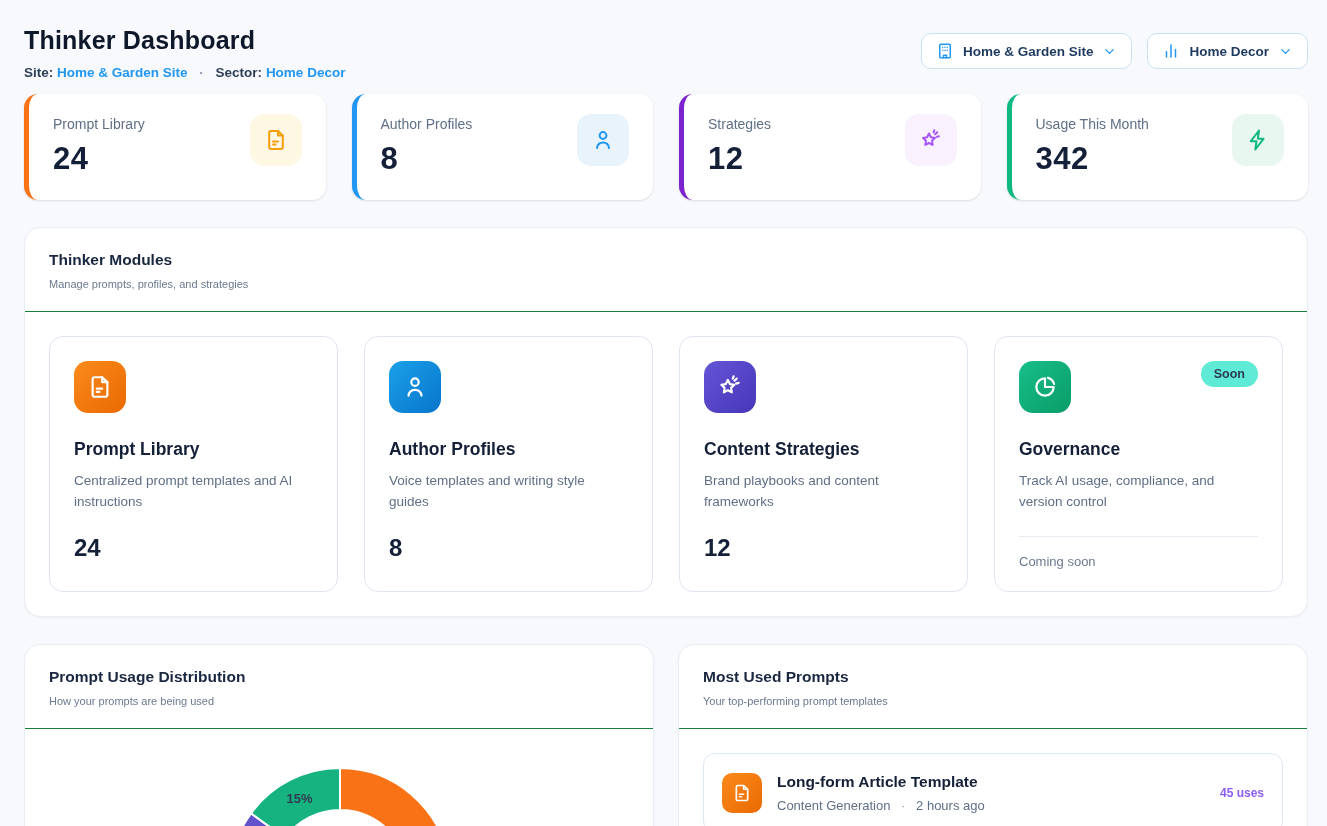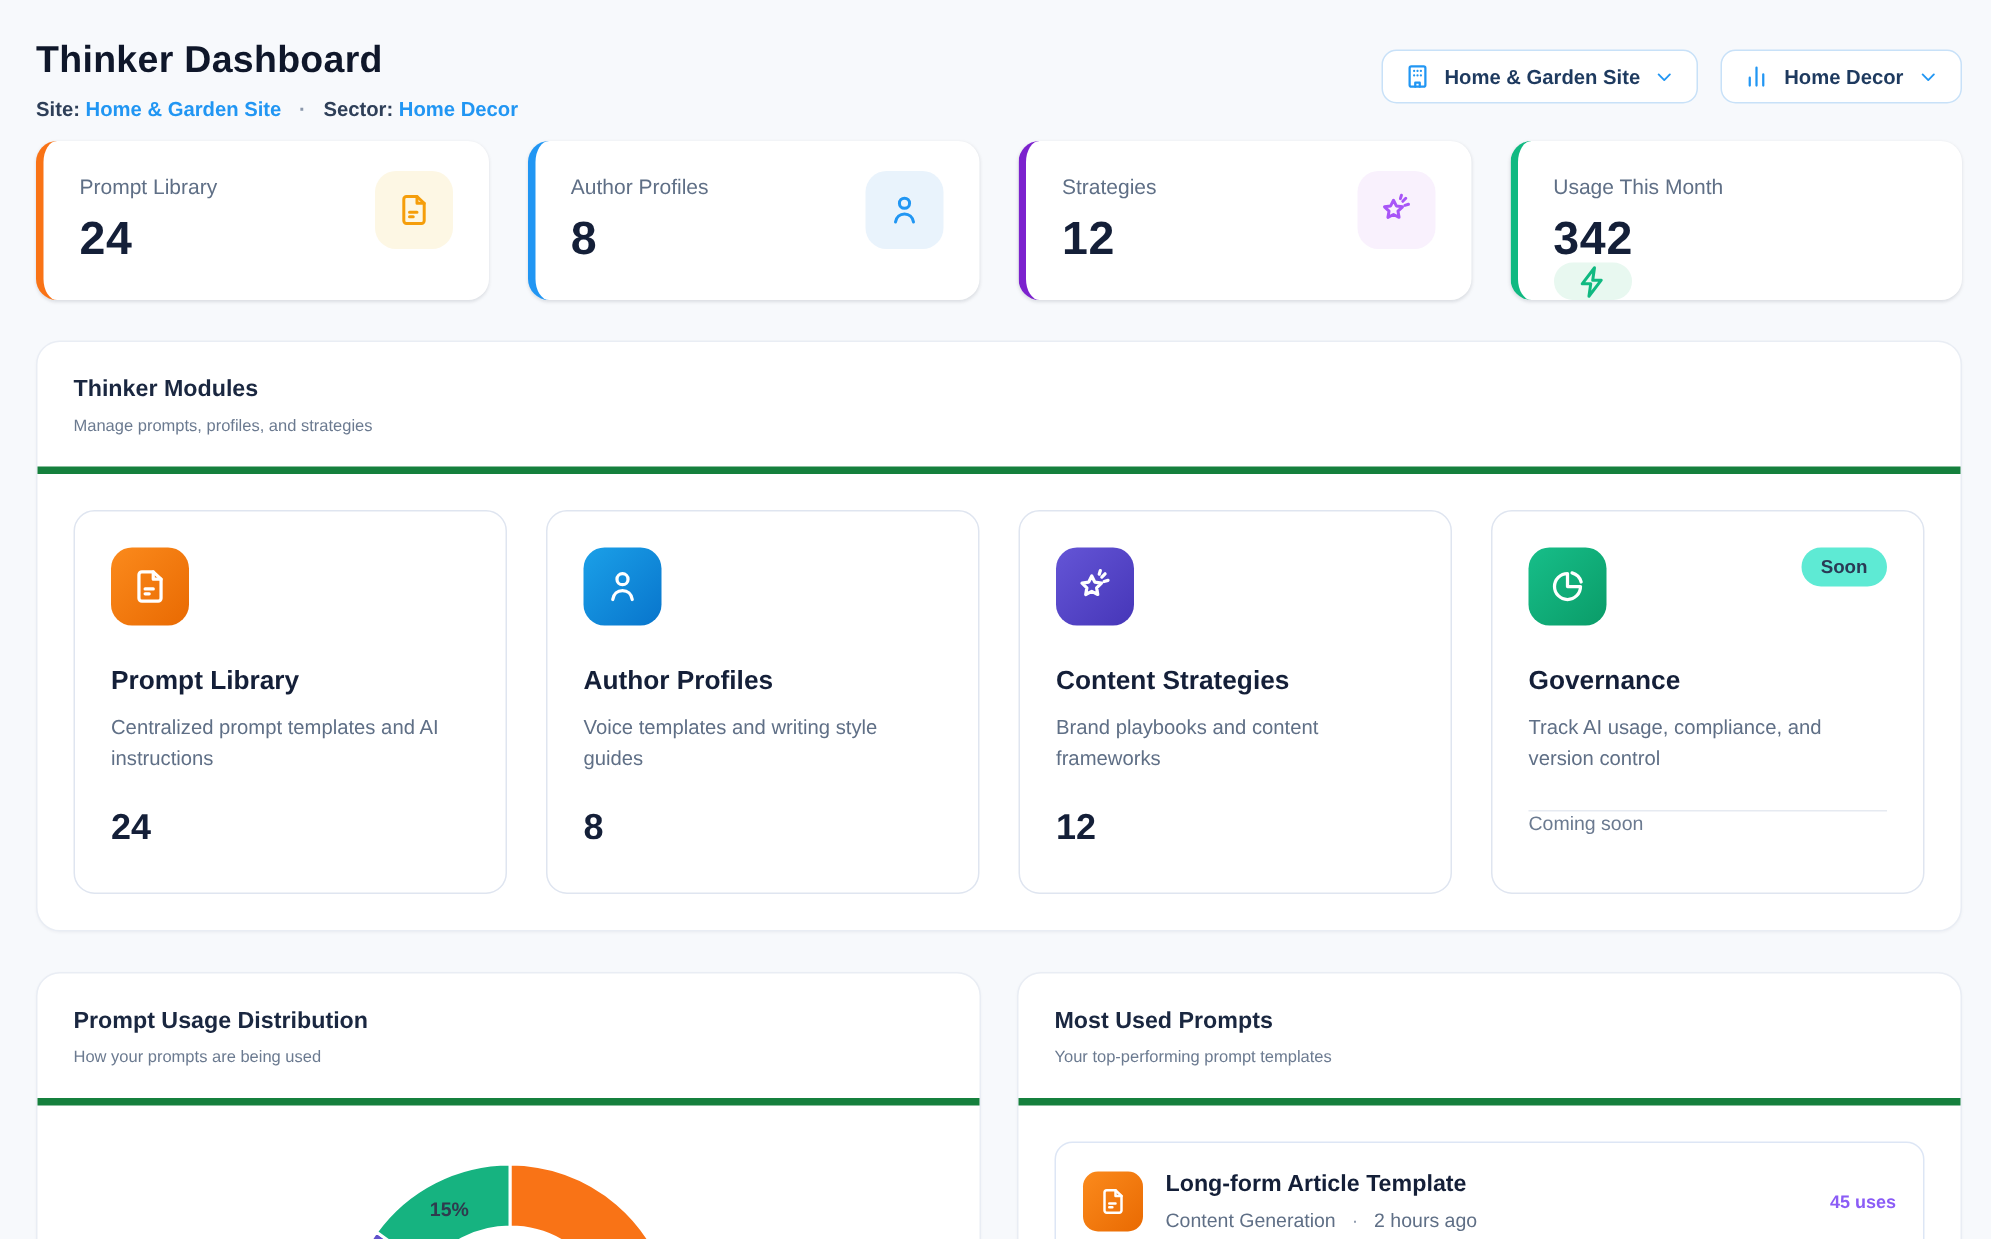--- a/index.html
+++ b/index.html
@@ -31,36 +31,36 @@
   .stats-row { display:flex; gap:26px; margin-top:14px; }
   .stat-card {
     flex:1; background:#fff; border-radius:14px; height:106px;
     box-shadow:0 1px 3px rgba(16,24,40,.07), 0 1px 2px rgba(16,24,40,.05);
     border-left:5px solid #ccc; padding:22px 24px 0 24px;
     display:flex; justify-content:space-between; align-items:flex-start;
   }
   .stat-card.orange { border-left-color:#F97316; }
   .stat-card.blue   { border-left-color:#2196F3; }
   .stat-card.purple { border-left-color:#7C22CE; }
-  .stat-card.green  { border-left-color:#10B981;flex-direction:column; }
+  .stat-card.green  { border-left-color:#10B981; }
   .stat-label { font-size:14px; color:#5F6F86; font-weight:500; }
   .stat-value { font-size:31px; font-weight:800; color:#141F38; margin-top:9px; letter-spacing:.5px; }
   .stat-icon { width:52px; height:52px; border-radius:14px; display:flex; align-items:center; justify-content:center; margin-top:-2px; }
   .stat-icon.orange { background:#FDF7E4; color:#F59E0B; }
   .stat-icon.blue   { background:#E9F3FC; color:#2196F3; }
   .stat-icon.purple { background:#F9F1FD; color:#A855F7; }
   .stat-icon.green  { background:#E8F8F0; color:#10B981; }
   .stat-icon svg { stroke:currentColor; }
 
   
   .panel {
     background:#fff; border:1px solid #E9EDF4; border-radius:16px;
     box-shadow:0 1px 2px rgba(16,24,40,.04); margin-top:27px;
   }
-  .panel-header { padding:23px 24px 21px 24px; border-bottom:5px solid #15803d; }
+  .panel-header { padding:23px 24px 21px 24px; border-bottom:1px solid #15803d; }
   .panel-title { font-size:15.5px; font-weight:700; color:#1A2740; }
   .panel-subtitle { font-size:11px; color:#6B7A90; margin-top:9px; font-weight:500; }
 
   
   .modules-body { display:flex; gap:26px; padding:24px; }
   .module-card {
     flex:1; border:1.5px solid #DFE5F0; border-radius:14px; padding:24px;
     height:256px; position:relative; background:#fff; cursor:pointer;
   }
   .module-icon { width:52px; height:52px; border-radius:14px; display:flex; align-items:center; justify-content:center; }
@@ -69,21 +69,21 @@
   .grad-blue   { background:linear-gradient(135deg,#1BA0E8,#0875CC); }
   .grad-purple { background:linear-gradient(135deg,#6455D6,#4636B8); }
   .grad-green  { background:linear-gradient(135deg,#17BE89,#0A9C68); }
   .module-title { font-size:17.5px; font-weight:800; color:#141F38; margin-top:26px; }
   .module-desc { font-size:13.5px; color:#5F6F86; margin-top:11px; line-height:1.55; font-weight:500; }
   .module-count { font-size:24px; font-weight:800; color:#141F38; margin-top:21px; }
   .soon-badge {
     position:absolute; top:24px; right:24px; background:#5eead4; color:#2A3A55;
     font-size:12.5px; font-weight:700; padding:6px 13px; border-radius:999px;
   }
-  .module-footer { margin-top:23px; border-top:1px solid #E6EAF1; font-size:13px; color:#6B7A90; font-weight:500; }
+  .module-footer { margin-top:23px; border-top:1px solid #E6EAF1; padding-top:17px; font-size:13px; color:#6B7A90; font-weight:500; }
 
   
   .bottom-row { display:flex; gap:24px; margin-top:27px; }
   .usage-panel { width:630px; margin-top:0; height:400px; }
   .prompts-panel { flex:1; margin-top:0; height:400px; }
   .chart-area { position:relative; }
   .donut-label { font-family:"Liberation Sans","DejaVu Sans",sans-serif; font-size:13px; font-weight:700; fill:#2F3B4E; }
 
   .prompts-body { padding:24px; }
   .prompt-item {

